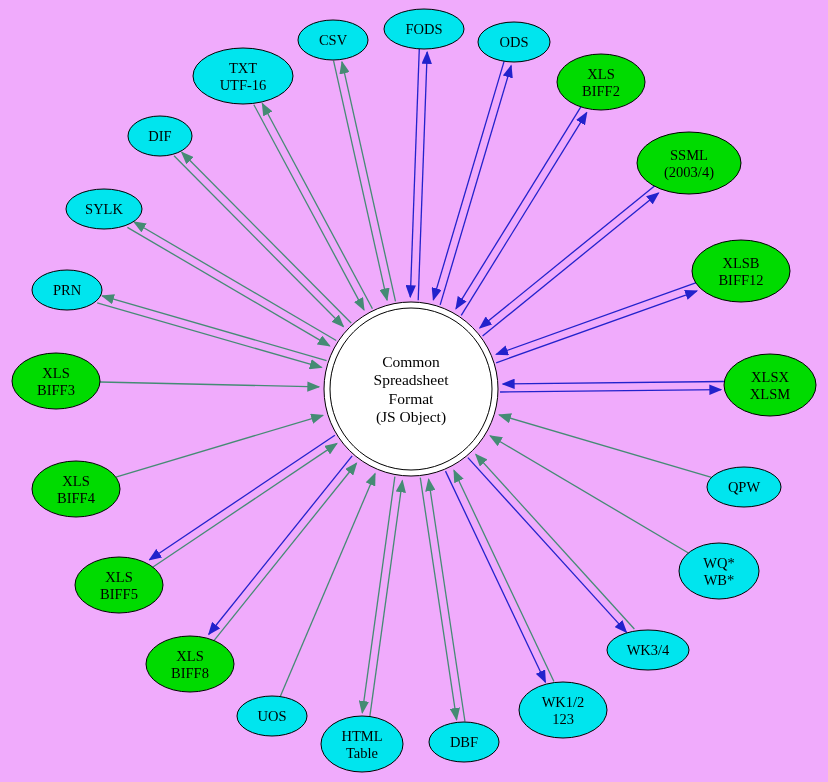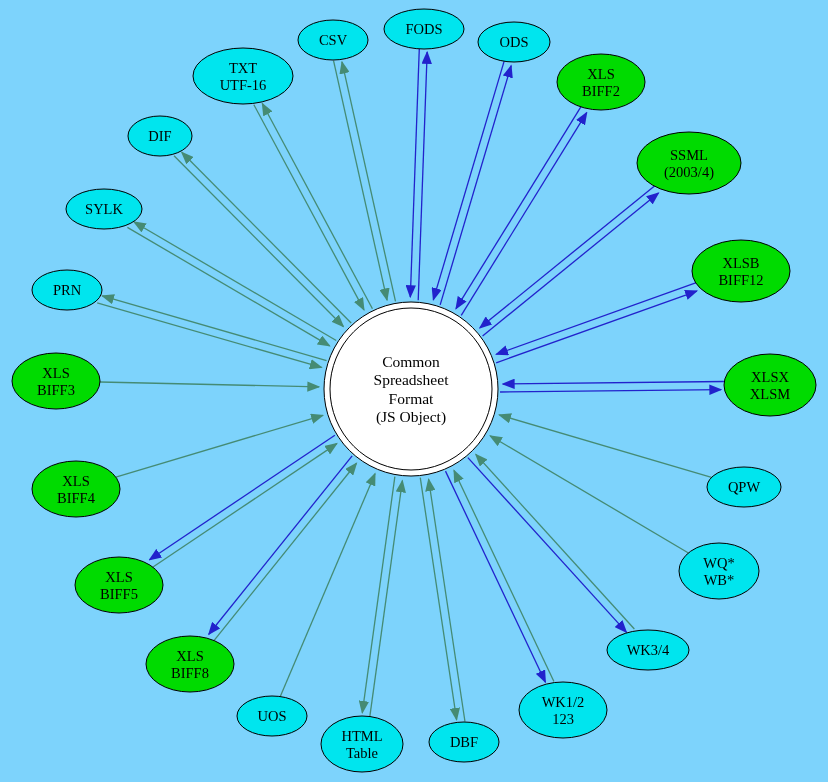--- a/index.html
+++ b/index.html
@@ -1,16 +1,16 @@
 <!DOCTYPE html>
 <html><head>
 <meta charset="utf-8">
 <style>
   html,body{margin:0;padding:0;background:#ffffff;}
-  .stage{position:relative;width:828px;height:782px;background:#7dd3fc;overflow:hidden;
+  .stage{position:relative;width:828px;height:782px;background:#f0abfc;overflow:hidden;
          font-family:"Liberation Serif","DejaVu Serif",serif;text-align:right;}
   svg{display:block;}
   text{font-family:"Liberation Serif","DejaVu Serif",serif;fill:#000000;}
 </style>
 </head>
 <body>
 
 <div class="stage">
   <svg id="graph" width="828" height="782" viewBox="0 0 828 782">
       <defs>

